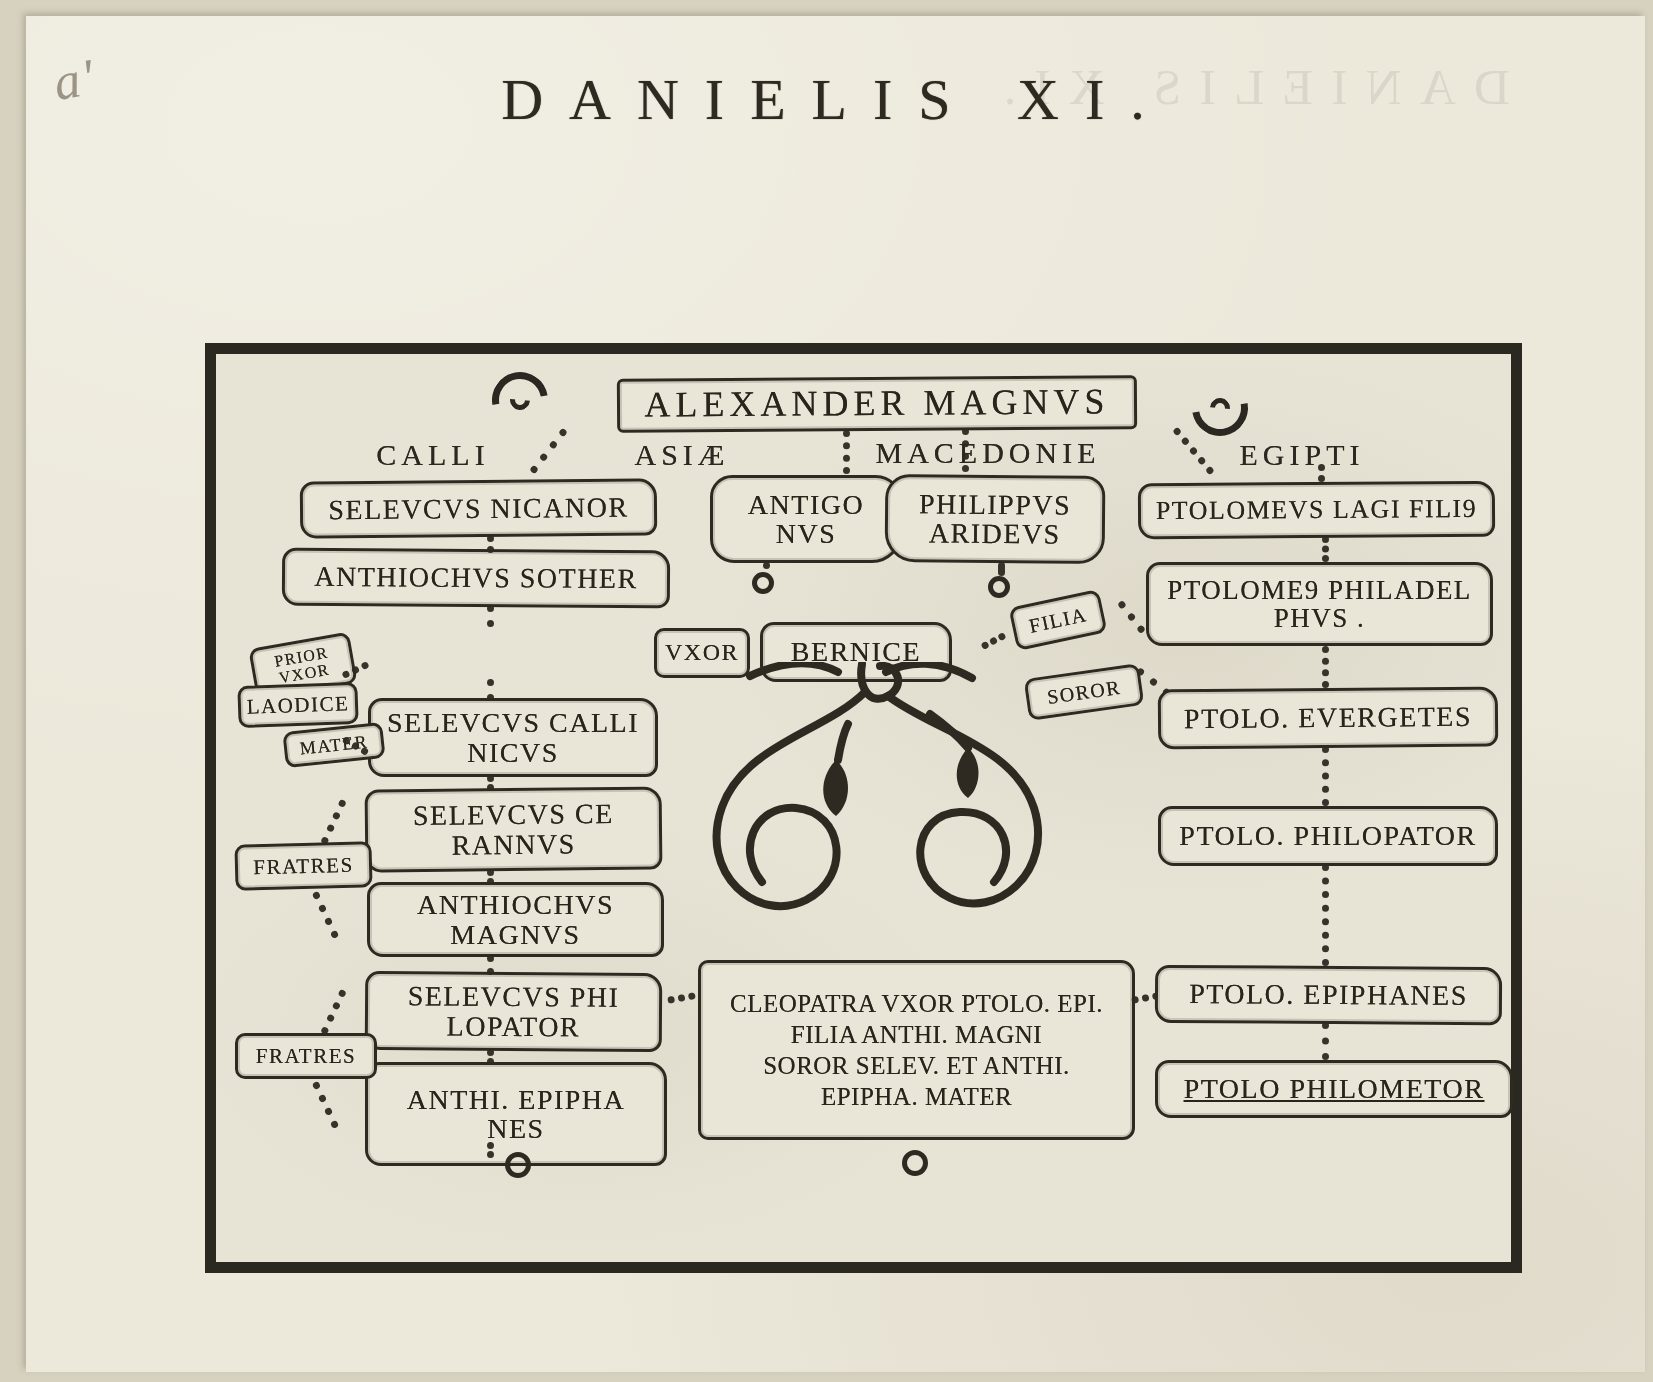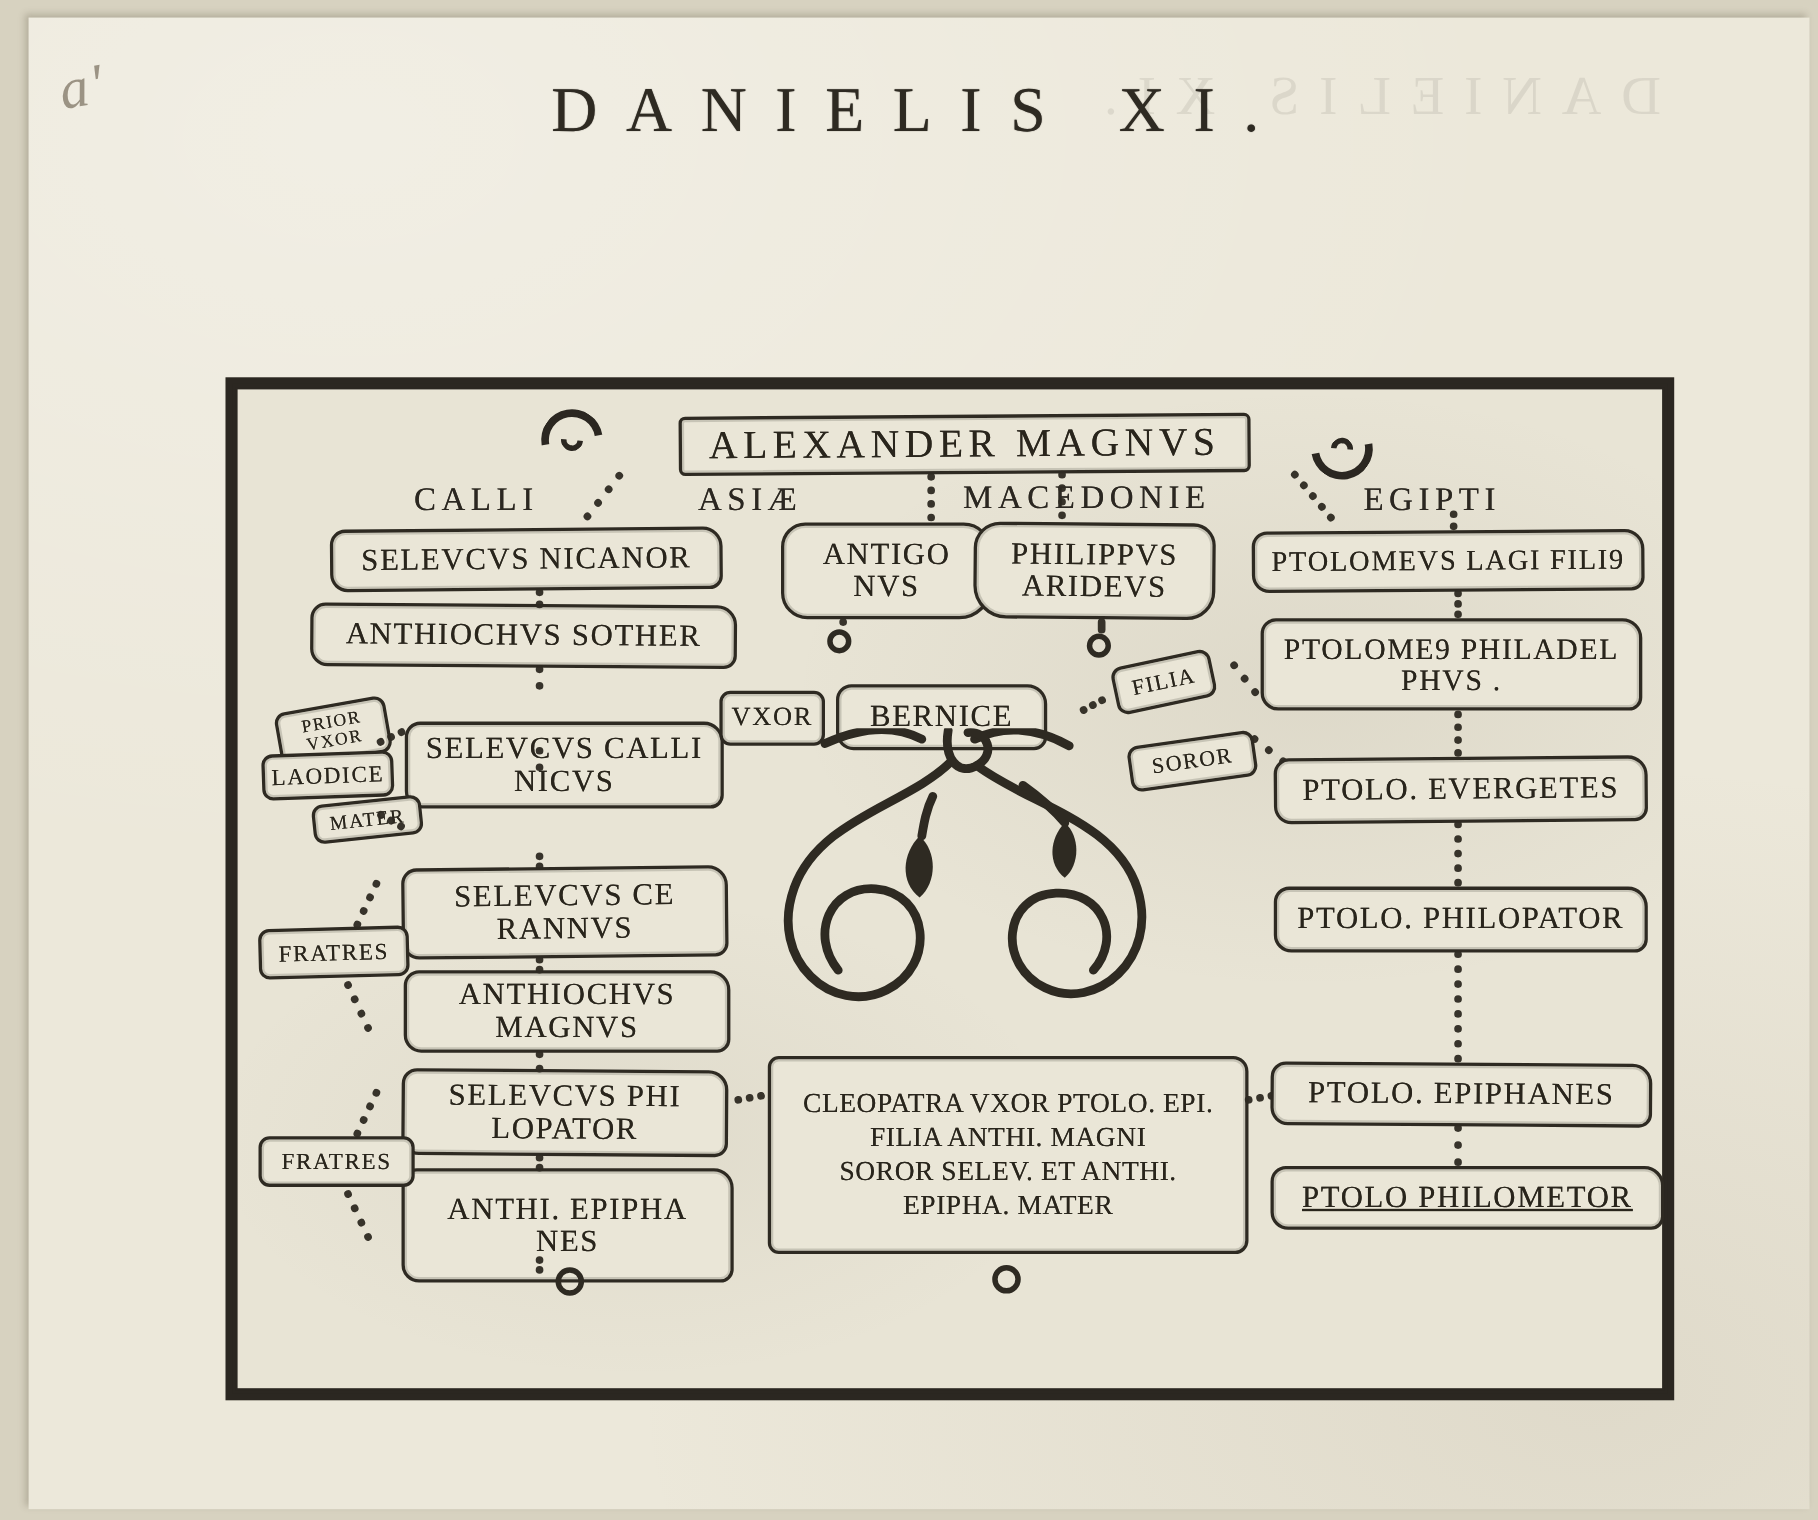--- a/index.html
+++ b/index.html
@@ -106,21 +106,21 @@
   <div class="hdr" style="left:1302px;top:438px;">EGIPTI</div>
 
   <div class="chain" style="left:545px;top:424px;height:54px;transform:rotate(38deg);"></div>
   <div class="chain" style="left:843px;top:430px;height:44px;"></div>
   <div class="chain" style="left:962px;top:428px;height:44px;"></div>
   <div class="chain" style="left:1190px;top:422px;height:58px;transform:rotate(-40deg);"></div>
   <div class="chain" style="left:1318px;top:464px;height:18px;"></div>
 
   <div class="banner" style="left:300px;top:480px;width:357px;height:57px;transform:rotate(-0.5deg);">SELEVCVS NICANOR</div>
   <div class="banner" style="left:282px;top:549px;width:388px;height:58px;transform:rotate(0.4deg);">ANTHIOCHVS SOTHER</div>
-  <div class="banner" style="left:368px;top:656px;width:290px;height:79px;">SELEVCVS CALLI
+  <div class="banner" style="left:368px;top:698px;width:290px;height:79px;">SELEVCVS CALLI
 NICVS</div>
   <div class="banner" style="left:365px;top:788px;width:297px;height:83px;transform:rotate(-0.6deg);">SELEVCVS CE
 RANNVS</div>
   <div class="banner" style="left:367px;top:882px;width:297px;height:75px;">ANTHIOCHVS
 MAGNVS</div>
   <div class="banner" style="left:365px;top:972px;width:297px;height:79px;transform:rotate(0.4deg);">SELEVCVS PHI
 LOPATOR</div>
   <div class="banner" style="left:365px;top:1062px;width:302px;height:104px;">ANTHI. EPIPHA
 NES</div>
 

